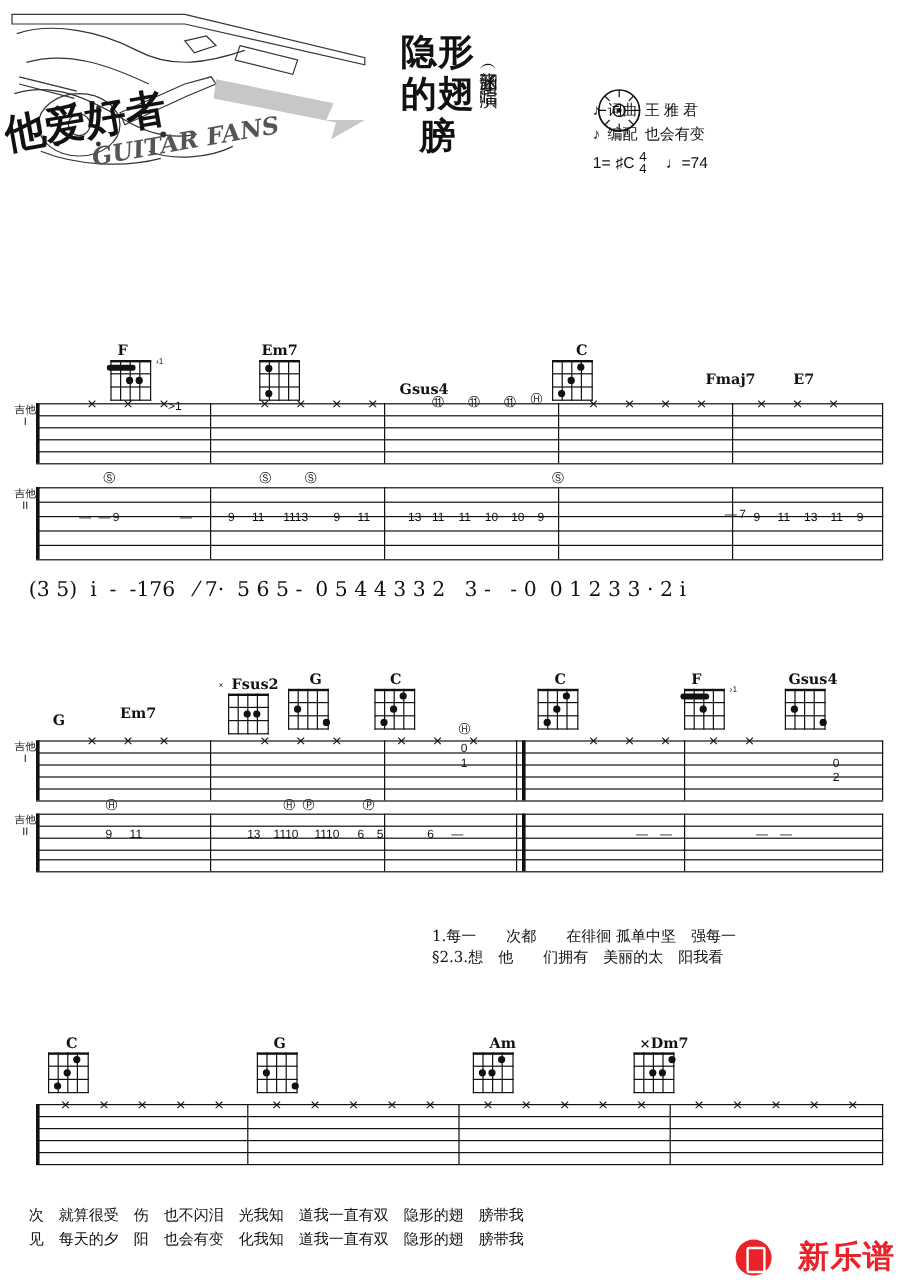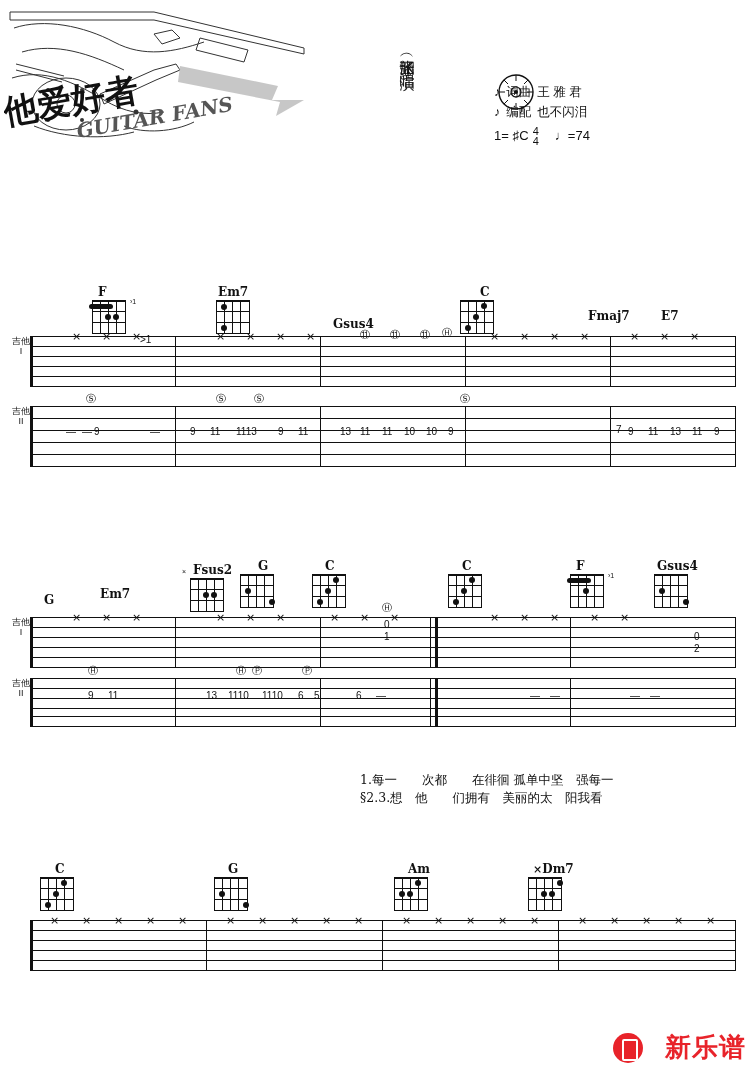--- a/index.html
+++ b/index.html
@@ -137,20 +137,21 @@
       </g>
 
       <g fill="#bdbdbd">
         <path d="M176 58 L274 78 L268 92 L300 92 L272 108 L276 94 L174 74 Z" opacity="0.85"></path>
       </g>
       <text x="2" y="116" font-family="DejaVu Sans, sans-serif" font-size="34" font-weight="bold" fill="#111" transform="rotate(-10 2 116)">他爱好者</text>
       <text x="74" y="130" font-family="DejaVu Serif, serif" font-size="20" font-style="italic" font-weight="bold" fill="#555" transform="rotate(-10 74 130)">GUITAR FANS</text>
     </svg>
   </div>
 
+  <div class="title-block">隐形的翅膀</div>
   <div class="title-sub">（张韶涵　演唱）</div>
 
   <div class="cd-icon">
     <svg width="56" height="40" viewBox="0 0 56 40">
       <circle cx="28" cy="20" r="17" fill="#fff" stroke="#111" stroke-width="1.4"></circle>
       <circle cx="28" cy="20" r="5" fill="#fff" stroke="#111" stroke-width="1.2"></circle>
       <circle cx="28" cy="20" r="2" fill="#111"></circle>
       <g stroke="#111" stroke-width="1">
         <path d="M28 3 L28 9"></path>
           <path d="M40 8 L36 12"></path>
@@ -166,21 +167,21 @@
 
   <div class="meta">
     <div class="meta-row" style="margin-top:2px;">
       <span>♪</span>
       <span>词曲</span>
       <span>王 雅 君</span>
     </div>
     <div class="meta-row">
       <span>♪</span>
       <span>编配</span>
-      <span>也不闪泪</span>
+      <span>也会有变</span>
     </div>
     <div class="key-line">
       <span>1=</span>
       <span>♯C</span>
       <span class="frac">
         <b>4</b>
         <b>4</b>
       </span>
       <span style="margin-left:12px;">♩=74</span>
     </div>
@@ -317,20 +318,21 @@
       <span class="tabnum" style="left:640px;top:20px;">13</span>
       <span class="tabnum" style="left:662px;top:20px;">11</span>
       <span class="tabnum" style="left:684px;top:20px;">9</span>
       <span class="tabnum" style="left:36px;top:20px;">—</span>
       <span class="tabnum" style="left:52px;top:20px;">—</span>
       <span class="tabnum" style="left:120px;top:20px;">—</span>
       <span class="tabnum" style="left:586px;top:18px;">7</span>
       <span class="tabnum" style="left:574px;top:18px;">—</span>
     </div>
 
+    <div class="jp" style="top:482px;">(3 5)  i  -  -176   ⁄ 7·  5 6 5 -  0 5 4 4 3 3 2   3 -   - 0  0 1 2 3 3 · 2 i</div>
   </div>
 
   <div class="system" style="top:0;height:300px;">
 
     <div class="chordname" style="left:44px;top:593px;">G</div>
     <div class="chordname" style="left:100px;top:587px;">Em7</div>
 
     <div class="chordname" style="left:193px;top:563px;">Fsus2</div>
     <div class="chordbox" style="left:190px;top:578px;">
       <div class="grid">
@@ -611,20 +613,22 @@
       <span class="gx" style="left:436px;top:-6px;">×</span>
       <span class="gx" style="left:468px;top:-6px;">×</span>
       <span class="gx" style="left:500px;top:-6px;">×</span>
       <span class="gx" style="left:548px;top:-6px;">×</span>
       <span class="gx" style="left:580px;top:-6px;">×</span>
       <span class="gx" style="left:612px;top:-6px;">×</span>
       <span class="gx" style="left:644px;top:-6px;">×</span>
       <span class="gx" style="left:676px;top:-6px;">×</span>
     </div>
 
+    <div class="lyric" style="top:1005px;"><span>次</span>　<span>就算很受　伤　也不闪泪　光我知　道我一直有双　隐形的翅　膀带我</span></div>
+    <div class="lyric" style="top:1025px;"><span>见</span>　<span>每天的夕　阳　也会有变　化我知　道我一直有双　隐形的翅　膀带我</span></div>
   </div>
 
   <div class="footer">
     <div class="ball"></div>
     <div class="txt">新乐谱</div>
   </div>
 
 </div>
 
 </body></html>

